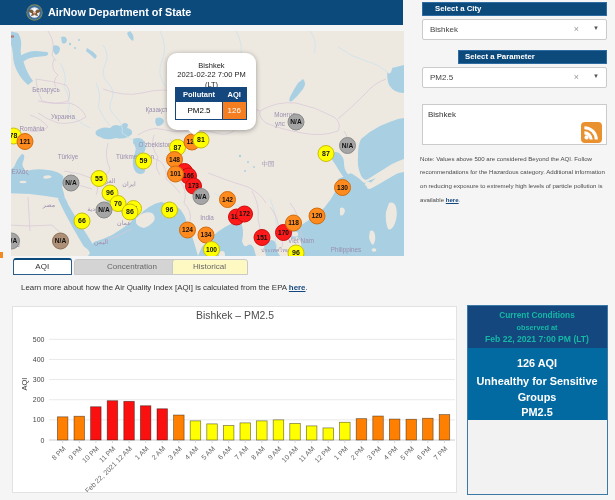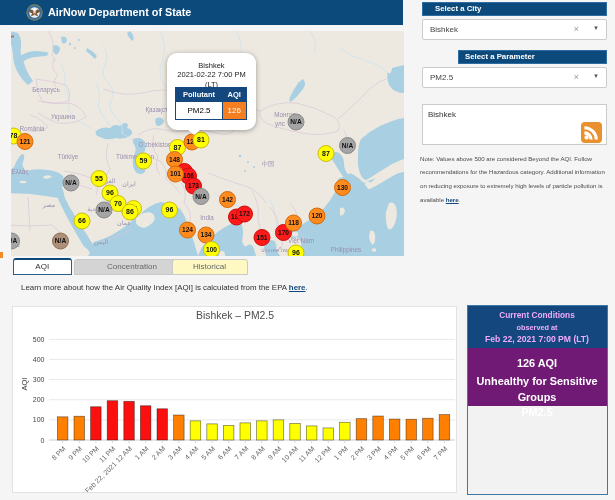--- a/index.html
+++ b/index.html
@@ -390,21 +390,21 @@
       <rect x="409.6" y="111.2488" width="10.5" height="21.7512" fill="#ff8000" stroke="rgba(0,0,0,0.5)" stroke-width="0.75"></rect>
       <line x1="414.85" y1="133" x2="414.85" y2="136" stroke="#ccc" stroke-width="0.8"></line>
       <text x="418.35" y="142" font-size="7" fill="#666" text-anchor="end" transform="rotate(-45 418.35 142)">6 PM</text>
       <rect x="426.2" y="107.6236" width="10.5" height="25.3764" fill="#ff8000" stroke="rgba(0,0,0,0.5)" stroke-width="0.75"></rect>
       <line x1="431.45" y1="133" x2="431.45" y2="136" stroke="#ccc" stroke-width="0.8"></line>
       <text x="434.95" y="142" font-size="7" fill="#666" text-anchor="end" transform="rotate(-45 434.95 142)">7 PM</text>
     </svg>
 </div>
 
 <div class="abs" style="left:466.5px;top:305px;width:141px;height:189.5px;border:1.5px solid #3c79a6;box-sizing:border-box;background:#f2f2f2;">
-  <div style="background:#14477d;color:#f0abfc;text-align:center;height:41.5px;">
+  <div style="background:#14477d;color:#14b8a6;text-align:center;height:41.5px;">
     <div style="font-size:8.3px;font-weight:bold;padding-top:4px;">Current Conditions</div>
     <div style="font-size:7.3px;font-weight:bold;margin-top:2.5px;text-align:center;">observed at</div>
     <div style="font-size:8.6px;font-weight:bold;margin-top:2.5px;">Feb 22, 2021 7:00 PM (LT)</div>
   </div>
-  <div style="background:#701a75;color:#fff;text-align:center;font-weight:bold;font-size:10.9px;height:58px;box-sizing:border-box;padding-top:8px;line-height:15.6px;"><div style="margin-bottom:3px;">126 AQI</div>Unhealthy for Sensitive<br>Groups<br>PM2.5</div>
+  <div style="background:#0369a1;color:#fff;text-align:center;font-weight:bold;font-size:10.9px;height:72px;box-sizing:border-box;padding-top:8px;line-height:15.6px;"><div style="margin-bottom:3px;">126 AQI</div>Unhealthy for Sensitive<br>Groups<br>PM2.5</div>
 </div>
 
 <div class="abs" style="left:0;top:252px;width:2.5px;height:5.5px;background:#f08a24;"></div>
 
 </body></html>

